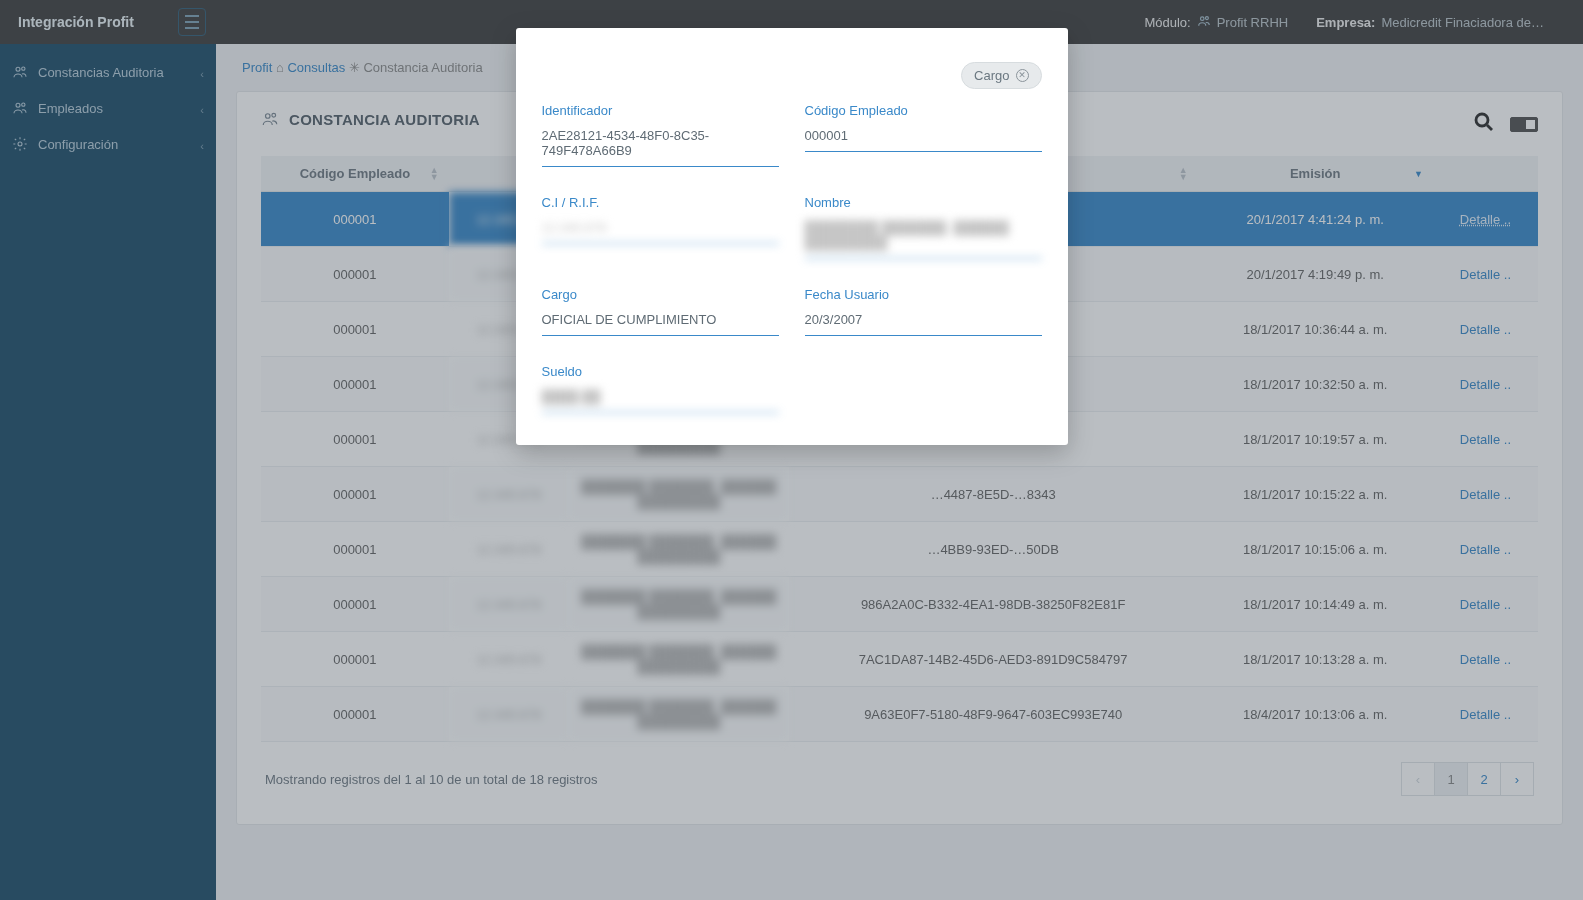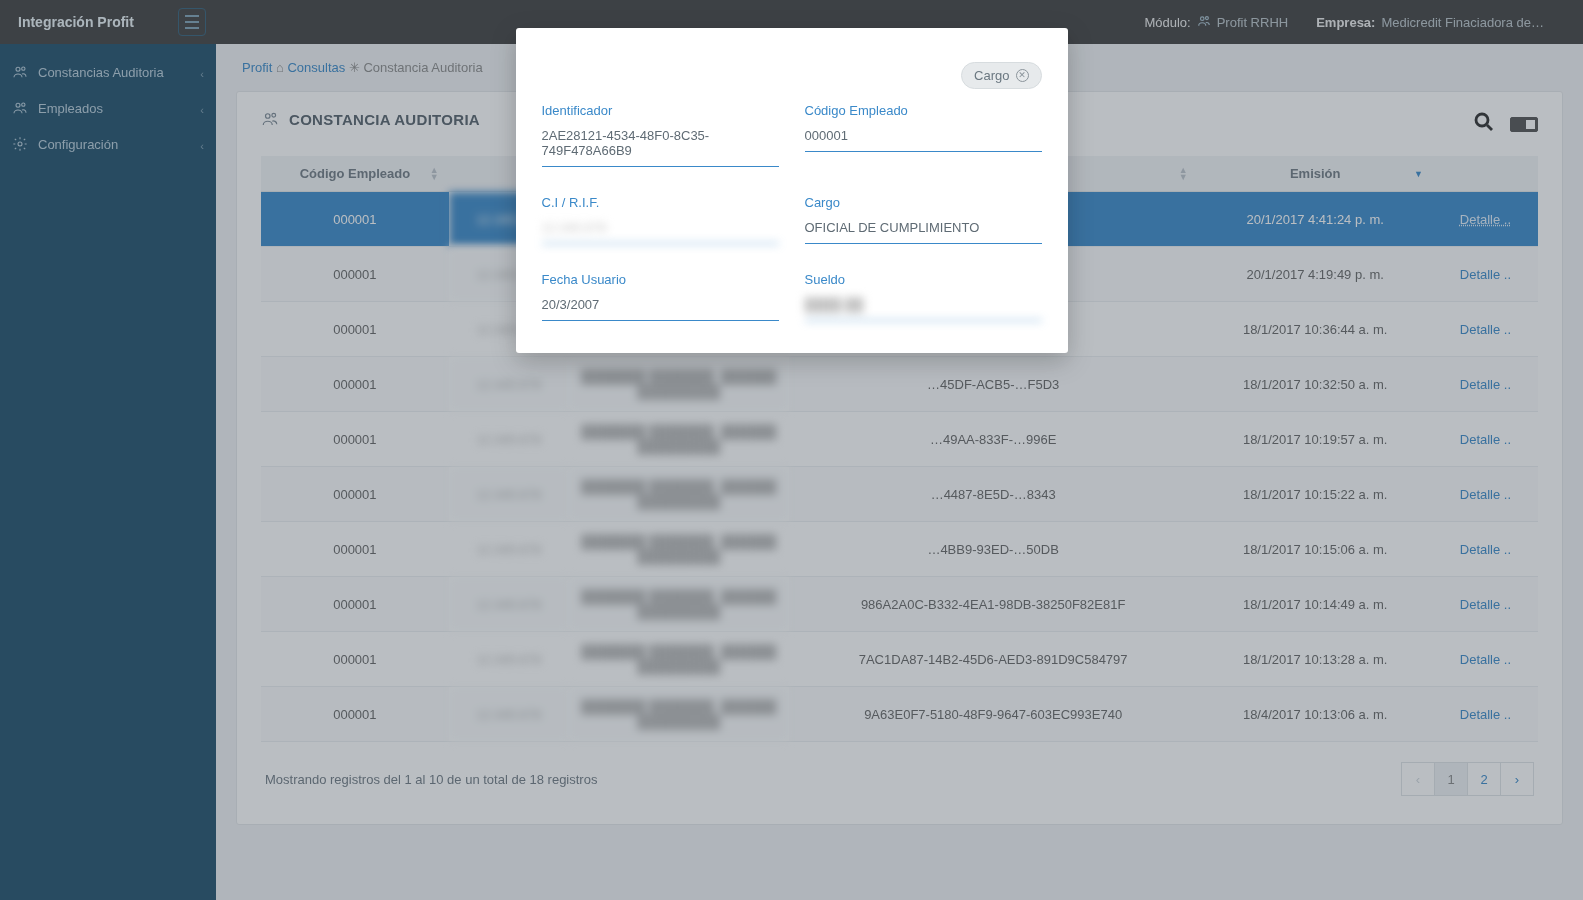--- a/index.html
+++ b/index.html
@@ -336,20 +336,24 @@
       </div>
       <div class="fld">
         <div class="lab">Código Empleado</div>
         <div class="val">000001</div>
       </div>
       <div class="fld">
         <div class="lab">C.I / R.I.F.</div>
         <div class="val blur">12.345.678</div>
       </div>
       <div class="fld">
+        <div class="lab">Nombre</div>
+        <div class="val blur">████████ ███████, ██████ █████████</div>
+      </div>
+      <div class="fld">
         <div class="lab">Cargo</div>
         <div class="val">OFICIAL DE CUMPLIMIENTO</div>
       </div>
       <div class="fld">
         <div class="lab">Fecha Usuario</div>
         <div class="val">20/3/2007</div>
       </div>
       <div class="fld">
         <div class="lab">Sueldo</div>
         <div class="val blur">████,██</div>

